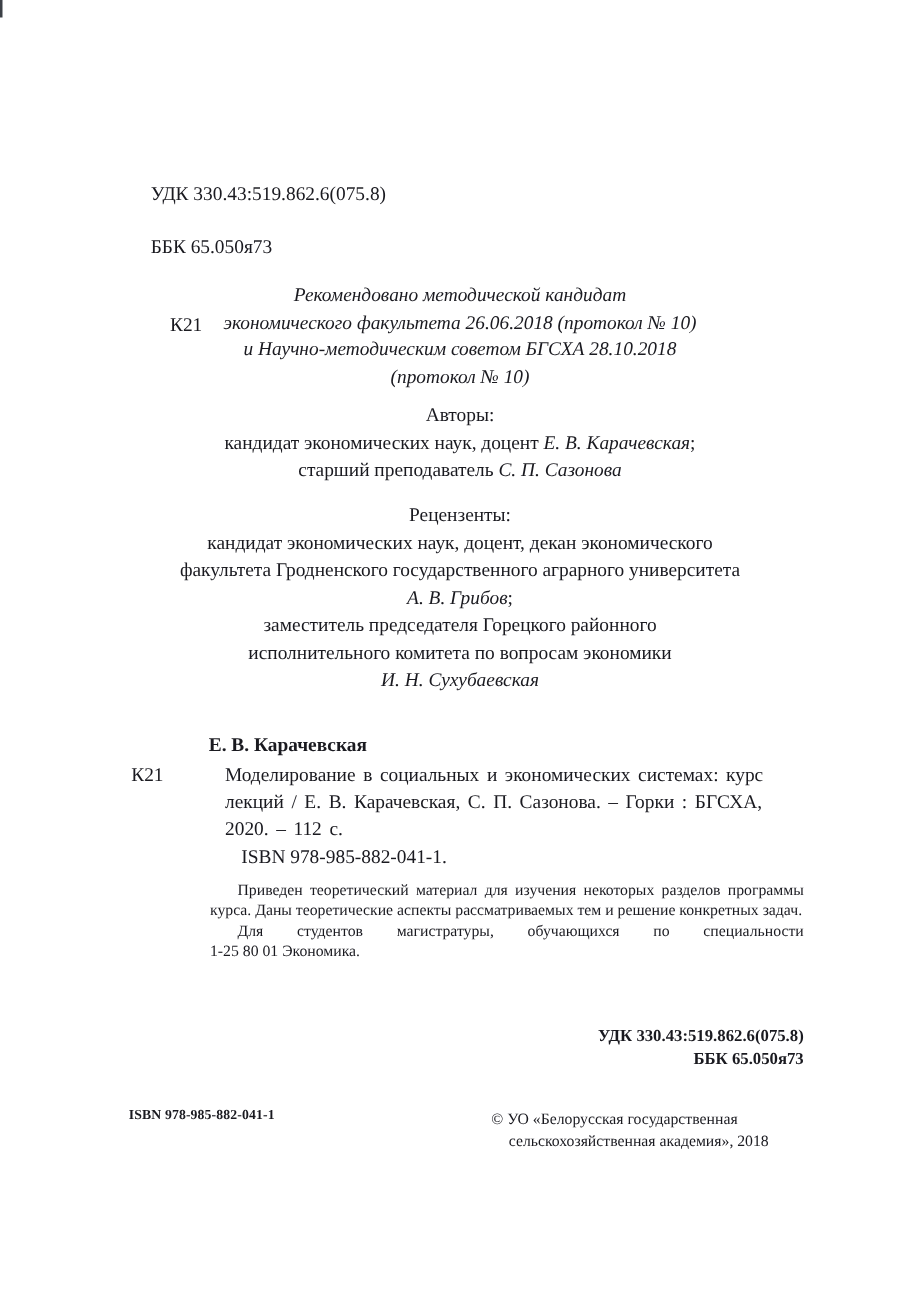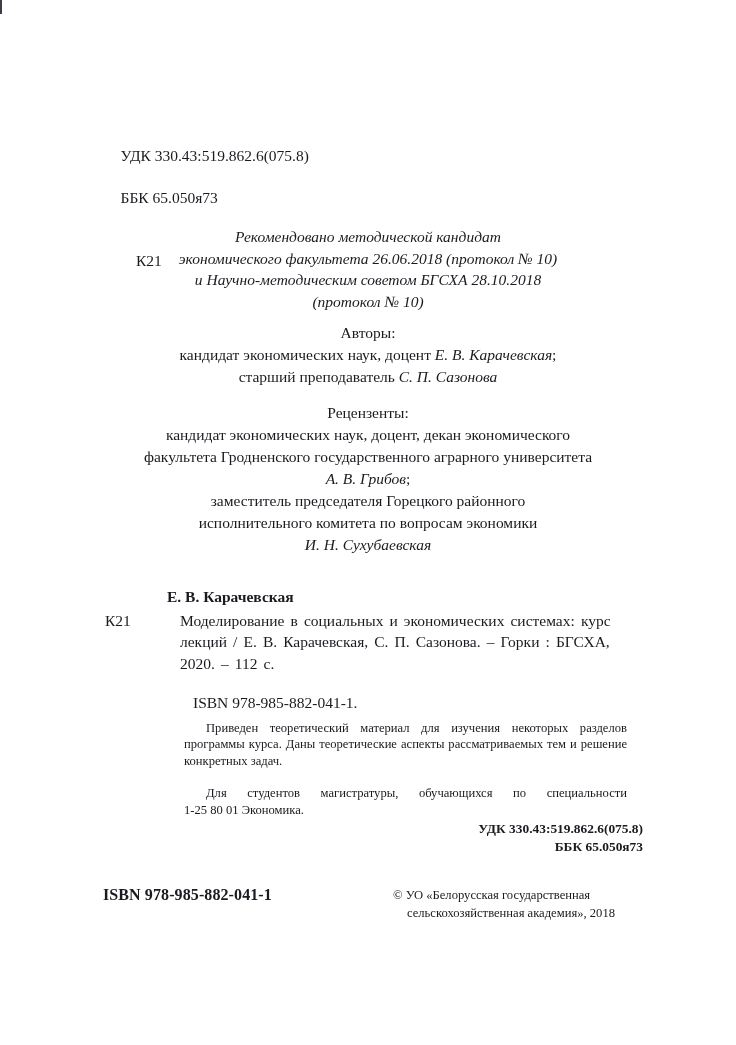--- a/index.html
+++ b/index.html
@@ -108,33 +108,33 @@
   #bib-title {
     text-align: justify;
     text-align-last: left;
     text-indent: 13px;
     word-spacing: 2.2px;
   }
   #bib-isbn {
     display: block;
     padding-left: 75px;
     text-indent: 13px;
-    margin-top: 18px;
+    margin-top: 1px;
   }
 
   
   #annotation-block {
     left: 105px;
     top: 690px;
     width: 538px;
     font-size: 12.6px;
     line-height: 16.4px;
   }
   #annotation-block p {
-    margin: 16px;
+    margin: 0;
     padding-left: 63px;
     text-align: justify;
     text-align-last: left;
     text-indent: 22px;
   }
   #annotation-p2 { text-align-last: left; }
   #annotation-p2 .spread {
     display: block;
     text-align: justify;
     text-align-last: justify;
@@ -148,21 +148,21 @@
     font-size: 13.4px;
     line-height: 18px;
     font-weight: bold;
     text-align: right;
   }
 
   
   #bottom-isbn {
     left: 103px;
     top: 872px;
-    font-size: 16px;
+    font-size: 11px;
     font-weight: bold;
     letter-spacing: 0.1px;
   }
 
   
   #copyright-block {
     left: 393px;
     top: 873px;
     width: 260px;
     font-size: 12.6px;

